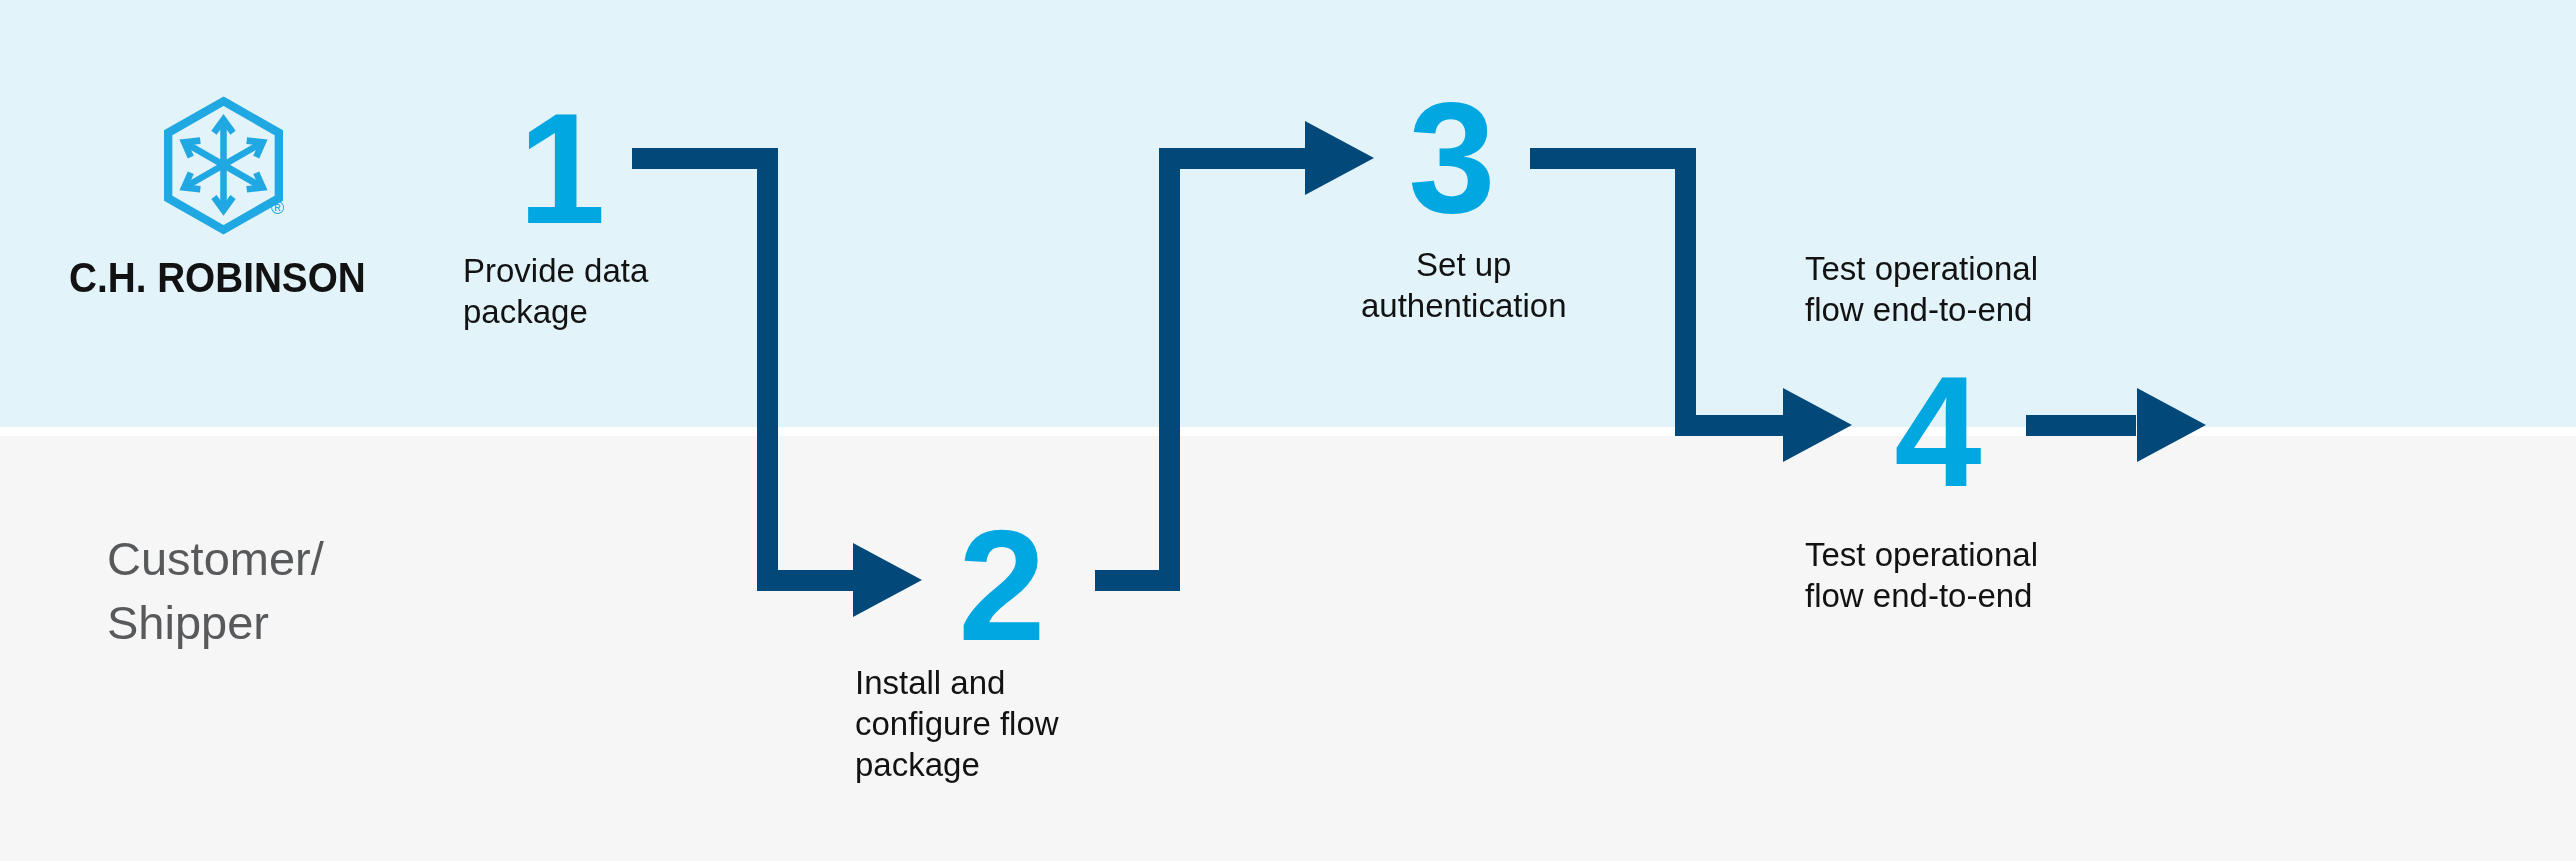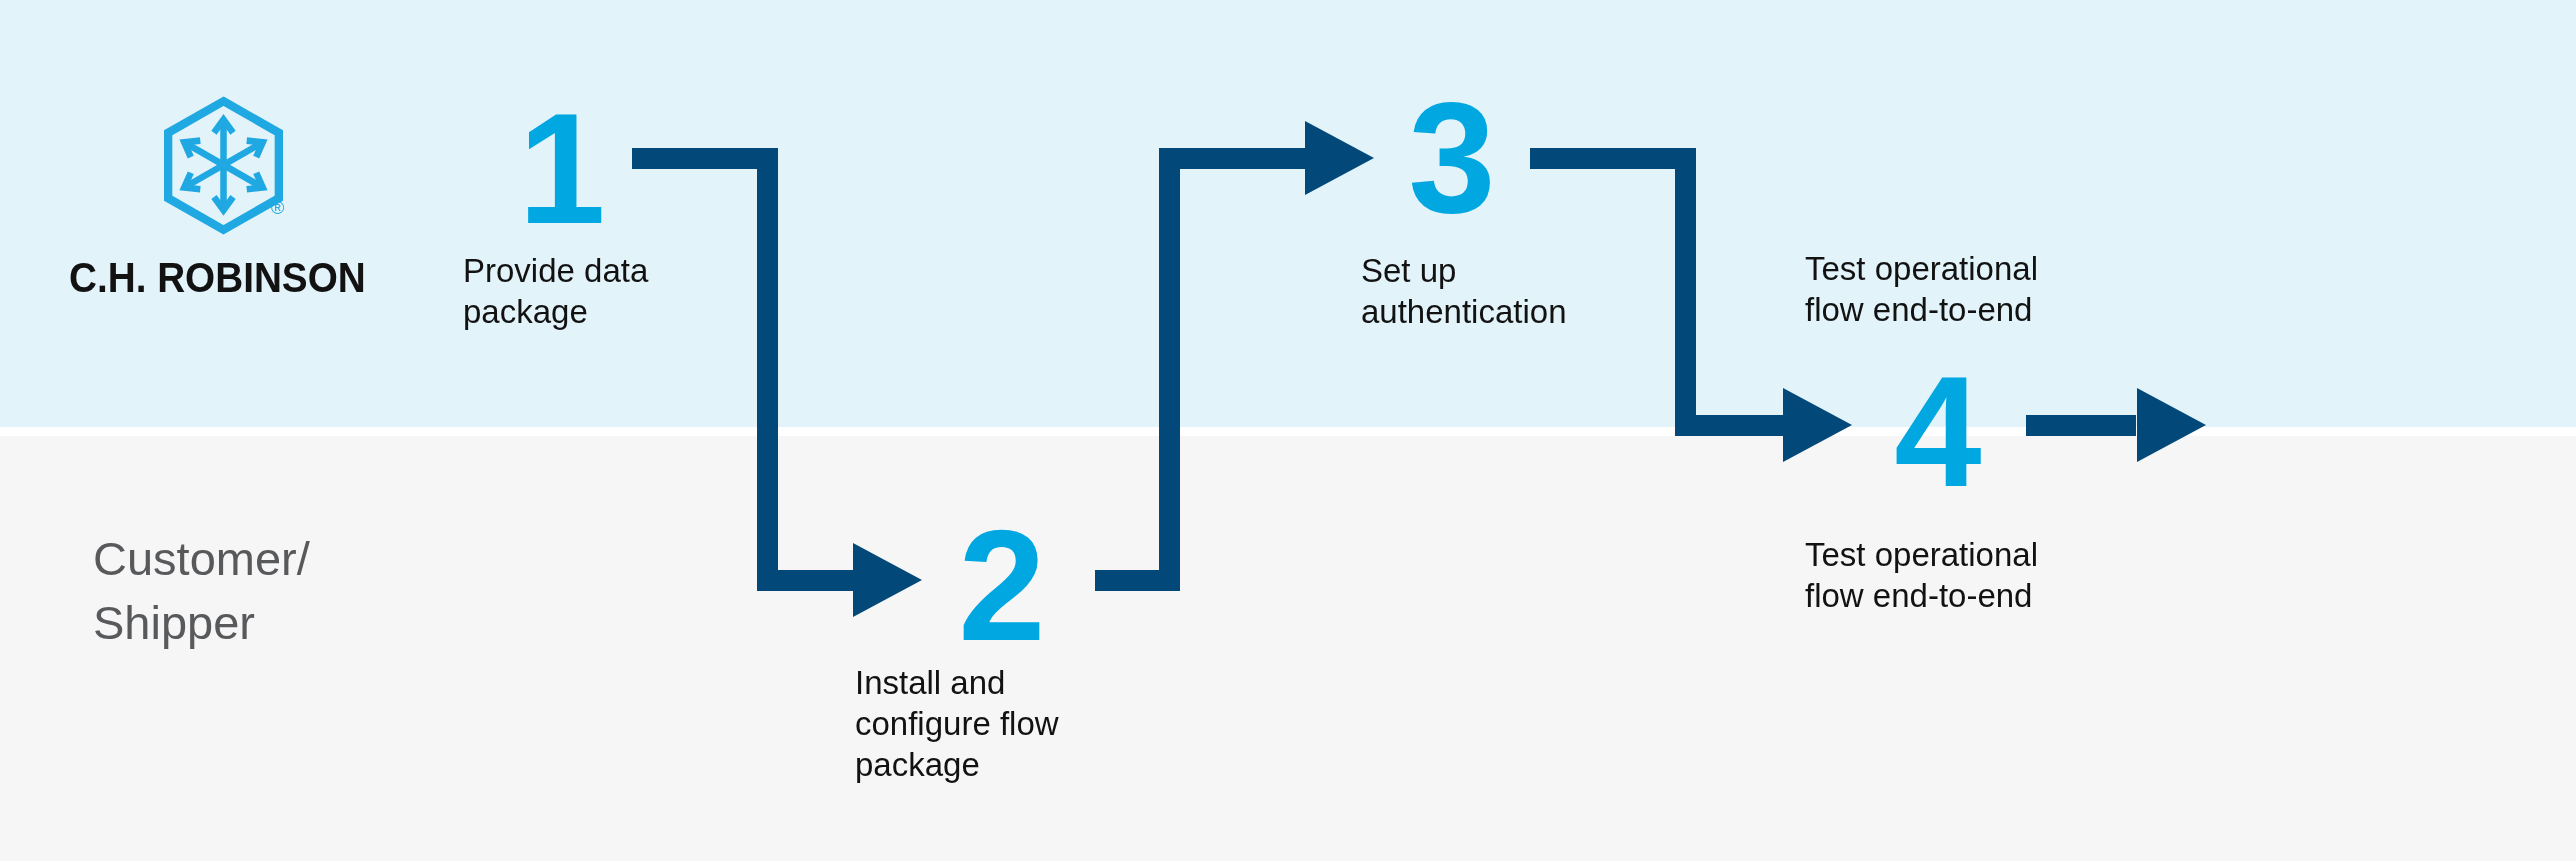--- a/index.html
+++ b/index.html
@@ -30,21 +30,21 @@
   .wordmark{
     position:absolute;left:69px;top:256px;
     font-weight:700;font-size:43px;line-height:1;
     color:var(--ink);letter-spacing:0px;
     transform:scaleX(0.9);transform-origin:left top;
     white-space:nowrap;
   }
 
   
   .lane-label{
-    position:absolute;left:93px;top:527px;
+    position:absolute;left:107px;top:527px;
     font-size:47px;line-height:64px;color:var(--lane-gray);
     white-space:pre-line;
   }
 
   
   .num{
     position:absolute;width:104px;text-align:center;
     font-weight:700;font-size:157px;line-height:1;
     color:var(--cyan);
   }
@@ -55,21 +55,21 @@
 
   
   .lbl{
     position:absolute;
     font-size:33px;line-height:41px;color:var(--ink);
     white-space:pre-line;
     margin-top:12px;
   }
   .lbl-1{left:463px;top:238px;}
   .lbl-2{left:855px;top:650px;}
-  .lbl-3{left:1361px;top:238px;}
+  .lbl-3{left:1361px;top:232px;text-align:center;}
   .lbl-4a{left:1805px;top:236px;}
   .lbl-4b{left:1805px;top:522px;}
 
   
   .seg{position:absolute;background:var(--navy);}
   .head{
     position:absolute;width:0;height:0;
     border-top:37px solid transparent;
     border-bottom:37px solid transparent;
     border-left:69px solid var(--navy);

